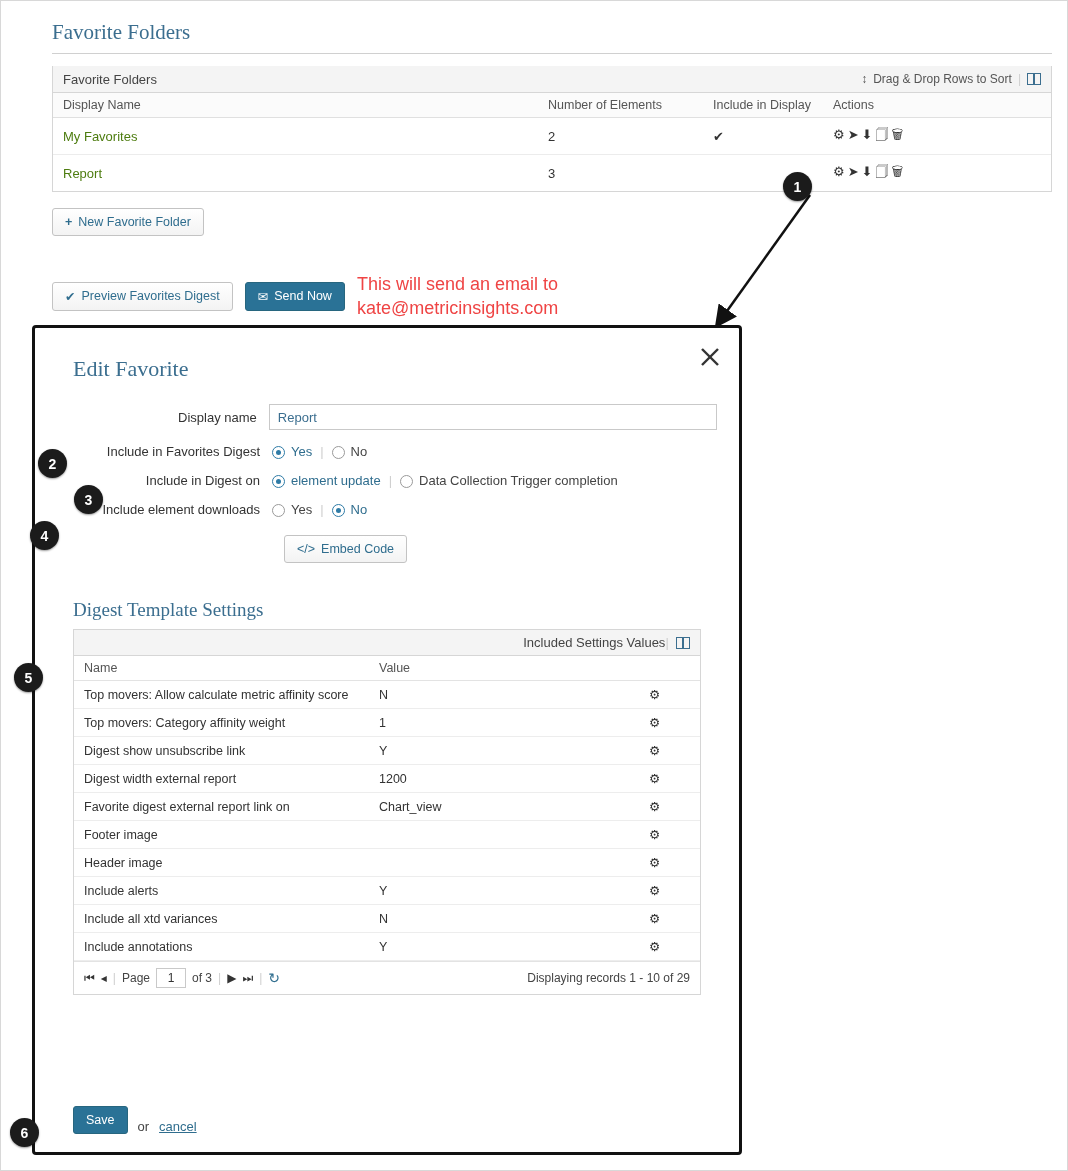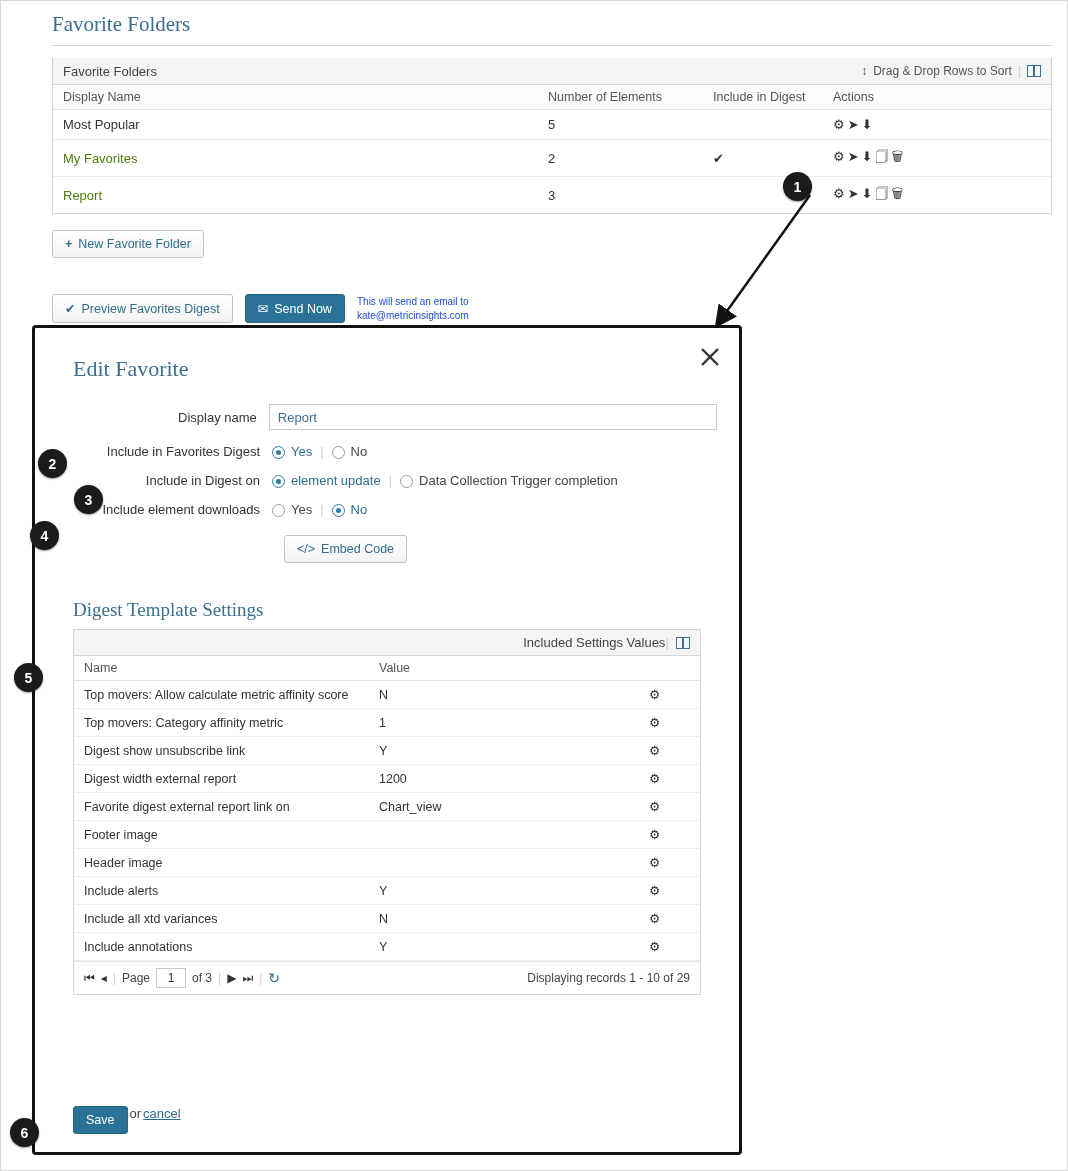--- a/index.html
+++ b/index.html
@@ -9,21 +9,21 @@
     background:#ffffff;
     font-family:"Liberation Sans", sans-serif;
     font-size:13px;
     color:#333;
     position:relative;
     overflow:hidden;
   }
   .page-border { position:absolute; inset:0; border:1px solid #d8d8d8; }
 
   
-  .top-wrap { position:absolute; left:52px; top:12px; width:1000px; }
+  .top-wrap { position:absolute; left:52px; top:20px; width:1000px; }
   .section-title {
     font-family:"Liberation Serif", serif;
     font-size:21px;
     color:#3b6e8f;
     padding-bottom:8px;
     border-bottom:1px solid #d0d0d0;
   }
   .grid-box { border:1px solid #d6d6d6; border-top:none; }
   .grid-head {
     background:#f4f4f4;
@@ -64,21 +64,21 @@
     display:inline-flex; align-items:center; gap:6px;
     border:1px solid #c3c3c3;
     background:linear-gradient(#ffffff,#f3f3f3);
     border-radius:3px;
     padding:6px 12px;
     font-size:12.5px;
     color:#2f6d8e;
     cursor:pointer;
   }
   .btn.dark { background:#2a7296; border-color:#27667f; color:#fff; }
-  .hint { font-size:10px; color:#1d4ed8; line-height:1.35;text-align:center; }
+  .hint { font-size:18px; color:#ef4444; line-height:1.35;text-align:center; }
 
   
   .modal {
     position:absolute;
     left:32px; top:325px;
     width:710px; height:830px;
     background:#fff;
     border:3px solid #111;
     border-radius:4px;
   }
@@ -154,21 +154,21 @@
   .pager .pg-input {
     width:30px; height:20px; border:1px solid #c9c9c9; text-align:center;
     font-size:12px; color:#333;
   }
   .pager .nav { cursor:pointer; color:#333; }
   .pager .spacer { flex:1; }
   .pager .refresh { color:#2f6d8e; font-size:14px; cursor:pointer; }
 
   .footer-actions {
     position:absolute; left:38px; bottom:18px;
-    display:flex; align-items:flex-start; gap:2px; font-size:13px; color:#444;
+    display:flex; align-items:flex-end; gap:10px; font-size:13px; color:#444;
   }
   .cancel-link { color:#2f6d8e; text-decoration:underline; cursor:pointer; }
 
   
   .callout {
     position:absolute;
     width:29px; height:29px;
     border-radius:50%;
     background:#1b1b1b;
     color:#fff;
@@ -200,33 +200,25 @@
         <span class="sep">|</span>
         <span class="col-icon"></span>
       </span>
     </div>
 
     <table class="grid">
       <thead>
         <tr>
           <th style="width:485px">Display Name</th>
           <th style="width:165px">Number of Elements</th>
-          <th style="width:120px">Include in Digest</th>
+          <th style="width:120px">Include in Display</th>
           <th>Actions</th>
         </tr>
       </thead>
       <tbody>
-        <tr>
-          <td>Most Popular</td>
-          <td>5</td>
-          <td class="check"></td>
-          <td class="act">
-            <span>⚙</span><span>➤</span><span>⬇</span>
-          </td>
-        </tr>
         <tr>
           <td><a class="lnk" href="#">My Favorites</a></td>
           <td>2</td>
           <td class="check">✔</td>
           <td class="act">
             <span>⚙</span><span>➤</span><span>⬇</span><span>🗍</span><span>🗑</span>
           </td>
         </tr>
         <tr>
           <td><a class="lnk" href="#">Report</a></td>
@@ -358,21 +350,21 @@
             <th></th>
           </tr>
         </thead>
         <tbody>
           <tr>
             <td>Top movers: Allow calculate metric affinity score</td>
             <td>N</td>
             <td class="gear">⚙</td>
           </tr>
           <tr>
-            <td>Top movers: Category affinity metric</td>
+            <td>Top movers: Category affinity weight</td>
             <td>1</td>
             <td class="gear">⚙</td>
           </tr>
           <tr>
             <td>Digest show unsubscribe link</td>
             <td>Y</td>
             <td class="gear">⚙</td>
           </tr>
           <tr>
             <td>Digest width external report</td>

